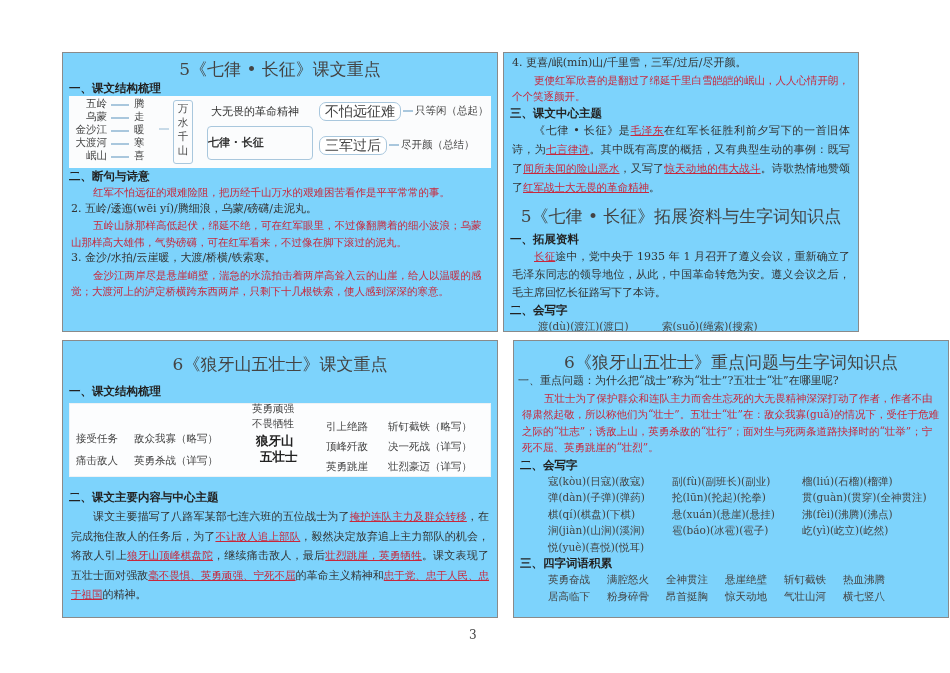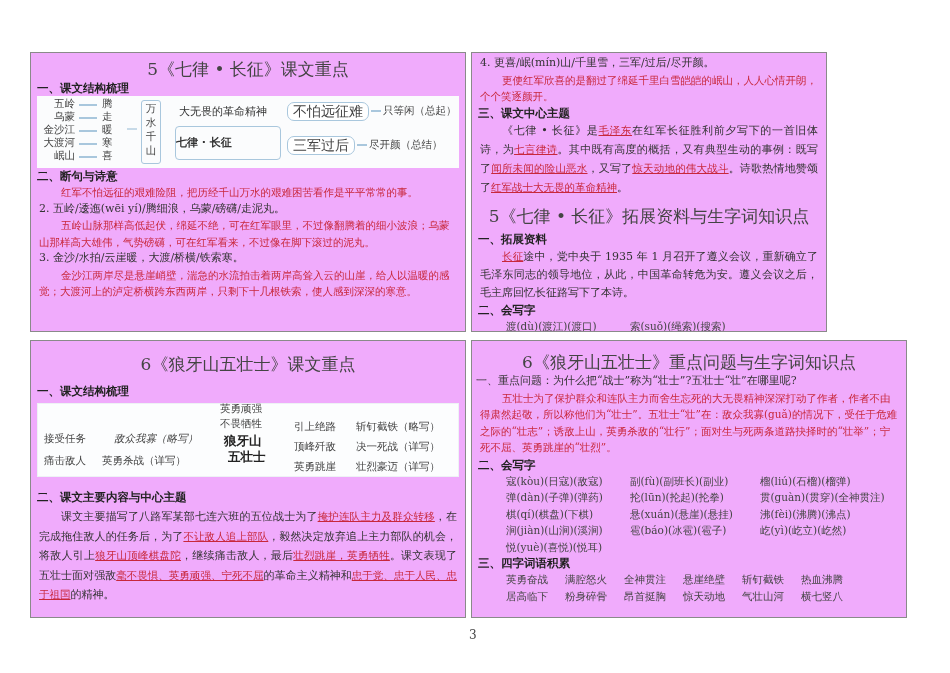--- a/index.html
+++ b/index.html
@@ -1,22 +1,22 @@
 <!DOCTYPE html>
 <html><head>
 <meta charset="utf-8">
 <style>
   html, body { margin:0; padding:0; background:#ffffff; }
   body { width:950px; height:673px; position:relative; overflow:hidden;
          font-family:"DejaVu Serif","Liberation Serif",serif; color:#333; }
-  .panel { position:absolute; border:1.5px solid #8a8a8a; background:#f0abfc; box-sizing:border-box; overflow:hidden; }
+  .panel { position:absolute; border:1.5px solid #8a8a8a; background:#7dd3fc; box-sizing:border-box; overflow:hidden;margin-left:32px; }
   #p-tl { left:30px; top:52px; width:436px; height:280px; }
   #p-tr { left:471px; top:52px; width:356px; height:280px; }
   #p-bl { left:30px; top:340px; width:436px; height:278px; }
-  #p-br { left:471px; top:340px; width:436px; height:278px; }
+  #p-br { left:481px; top:340px; width:436px; height:278px; }
   .ptitle { text-align:center; font-size:17px; color:#444; line-height:22px; margin-top:5px; }
   .sec { font-family:"DejaVu Sans","Liberation Sans",sans-serif; font-weight:bold; font-size:11.5px; color:#222; line-height:16px; padding-left:6px; }
   .line { font-size:11px; line-height:16.5px; padding-left:8px; color:#333; }
   .red { color:#c8283c; font-size:10.5px; line-height:16.5px; padding:0 6px 0 8px; }
   .indent { text-indent:22px; }
   .para { font-size:11px; line-height:18px; padding:0 8px; color:#333; text-align:justify; }
   .ul { color:#c8283c; text-decoration:underline; text-decoration-color:#c8283c; font-size:10.5px; }
   
   .dia { position:relative; height:72px; margin:0 6px; background:#fbfcfd; }
   .dia .place { position:absolute; left:0; width:38px; text-align:right; font-size:10.5px; color:#444; line-height:13px; }
@@ -106,21 +106,21 @@
         <span>崖(yá)(山崖)(悬崖)</span>
       </div>
   </div>
 </div>
 
 <div class="panel" id="p-bl">
   <div class="ptitle" style="margin-top:12px">6《狼牙山五壮士》课文重点</div>
   <div class="sec" style="margin-top:8px">一、课文结构梳理</div>
   <div class="dia2">
     <span style="left:6px; top:28px;">接受任务</span>
-    <span style="left:76px; top:28px;font-style:italic;">敌众我寡（略写）</span>
+    <span style="left:64px; top:28px;">敌众我寡（略写）</span>
     <span style="left:6px; top:50px;">痛击敌人</span>
     <span style="left:64px; top:50px;">英勇杀战（详写）</span>
     <span style="left:182px; top:-2px;">英勇顽强</span>
     <span style="left:182px; top:13px;">不畏牺牲</span>
     <span class="center" style="left:186px; top:29px;">狼牙山</span>
     <span class="center" style="left:190px; top:45px;">五壮士</span>
     <span style="left:256px; top:16px;">引上绝路</span>
     <span style="left:318px; top:16px;">斩钉截铁（略写）</span>
     <span style="left:256px; top:36px;">顶峰歼敌</span>
     <span style="left:318px; top:36px;">决一死战（详写）</span>

